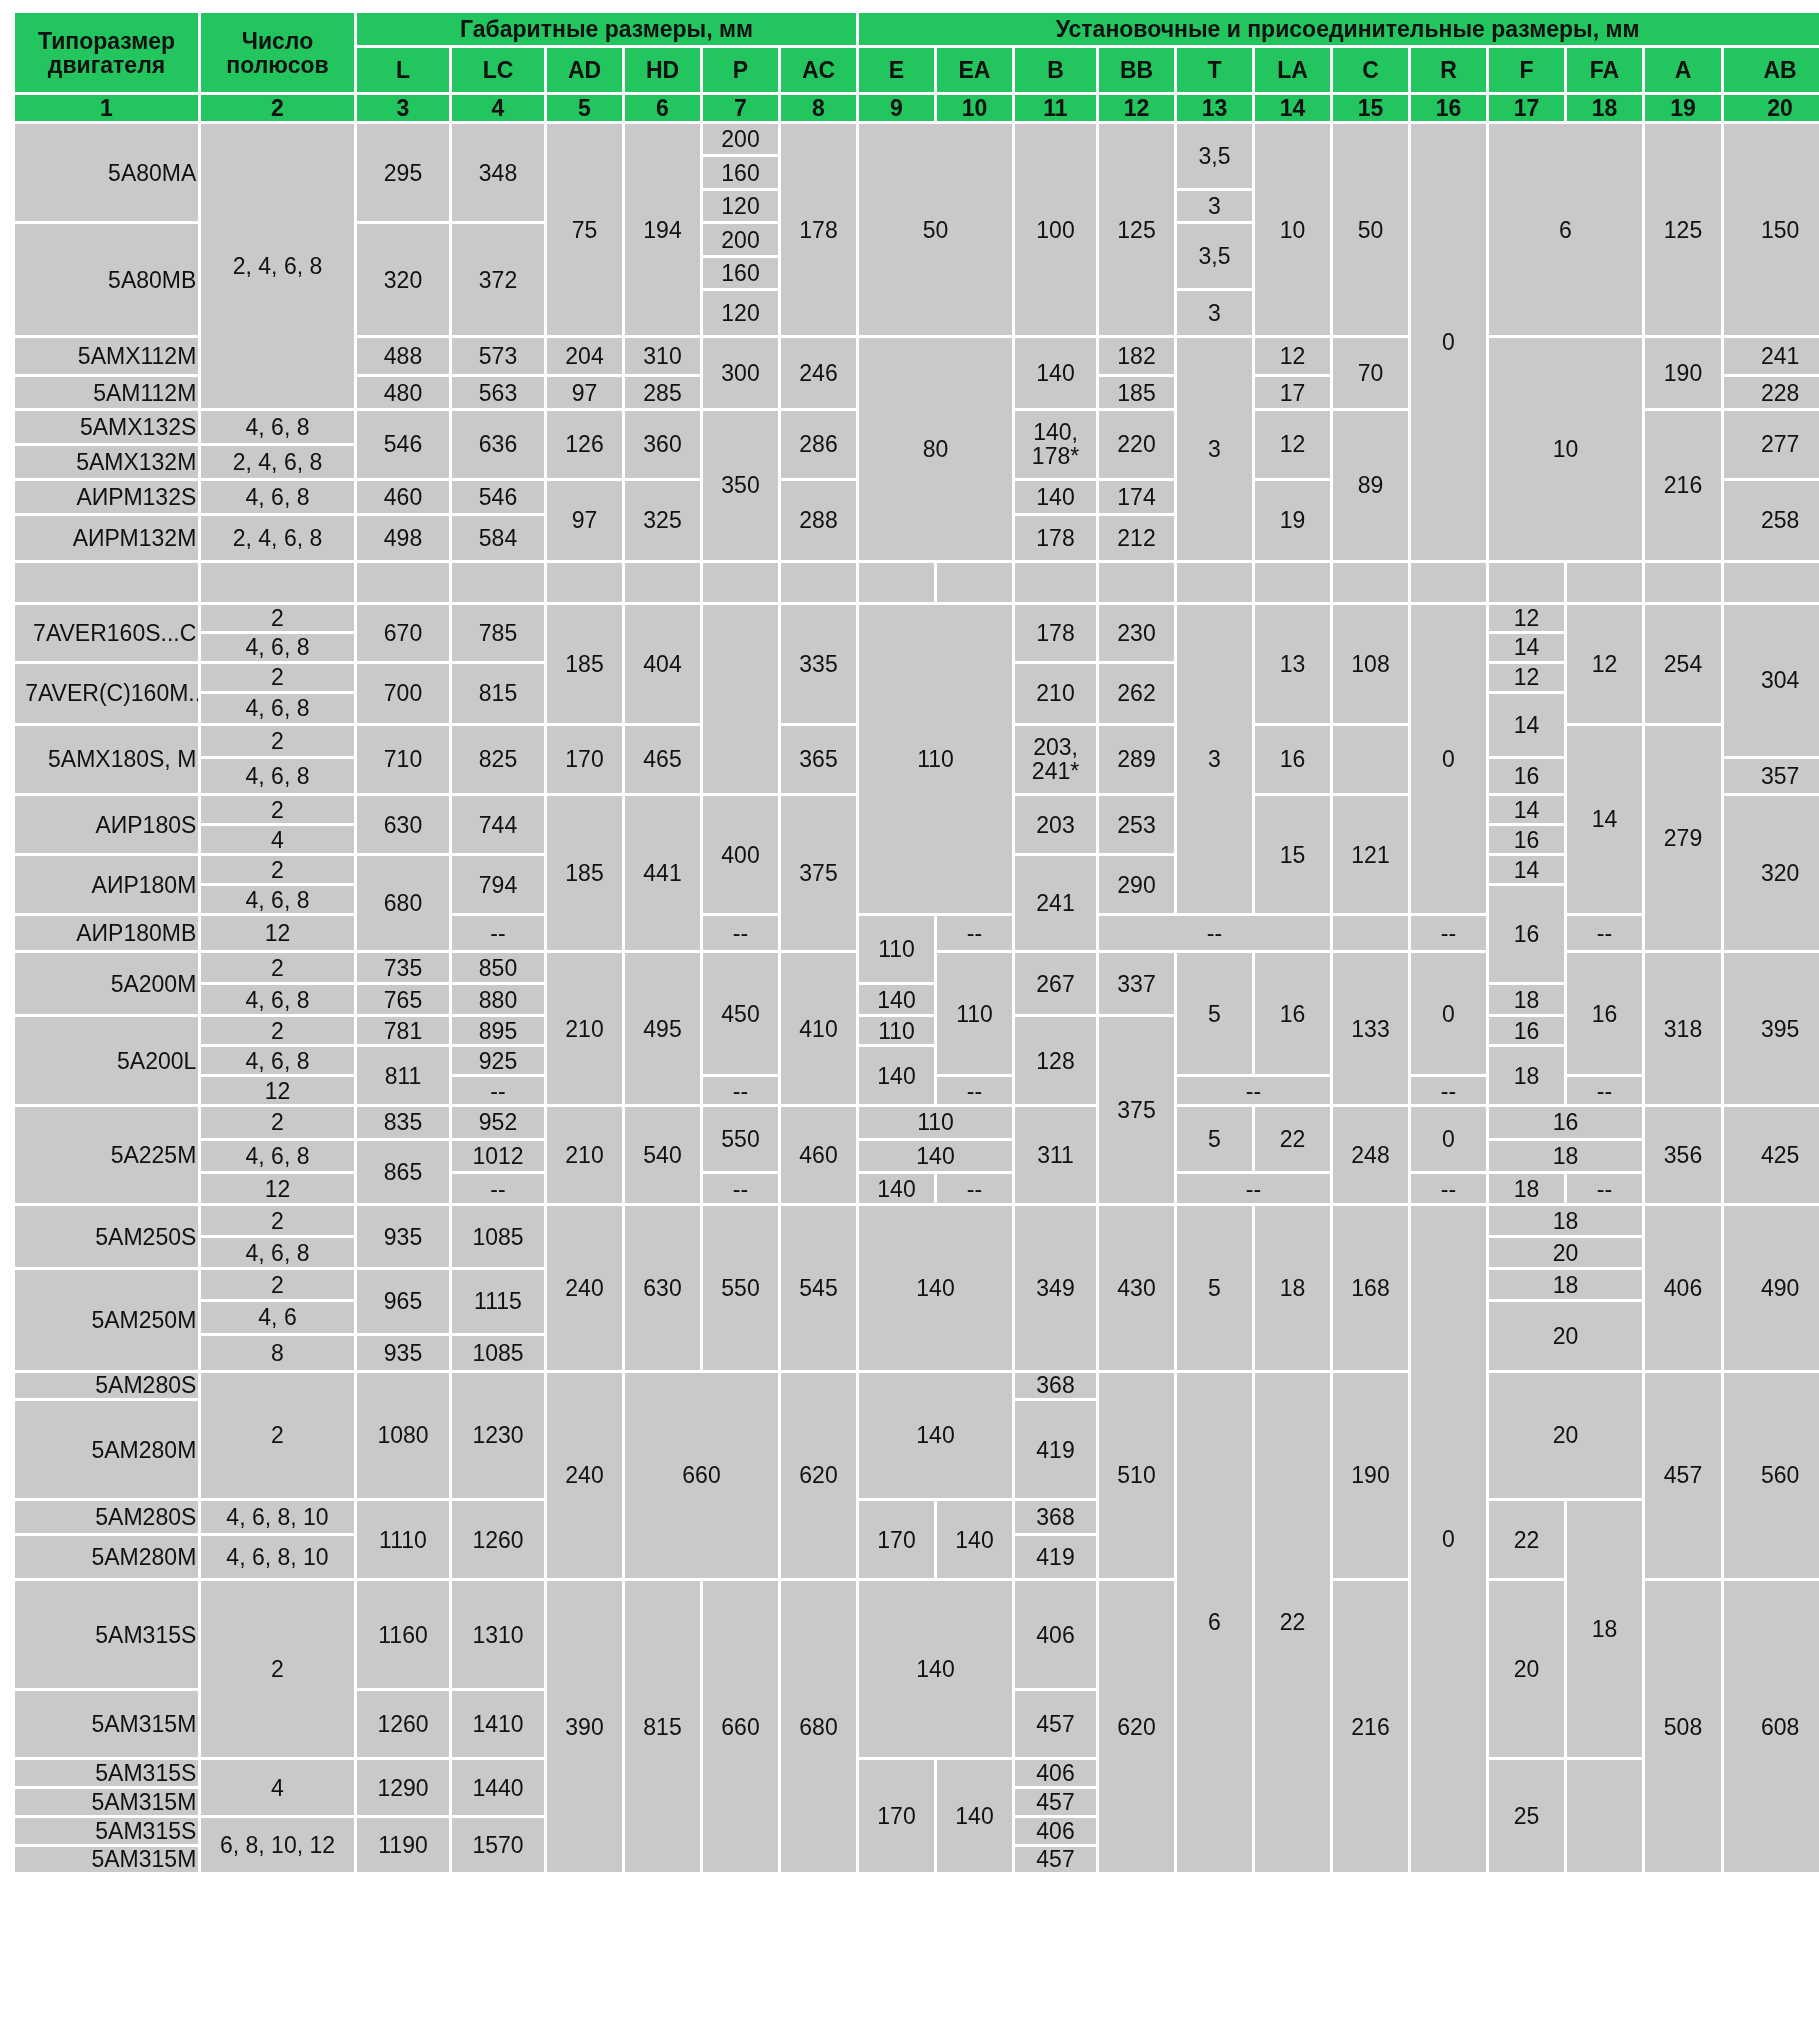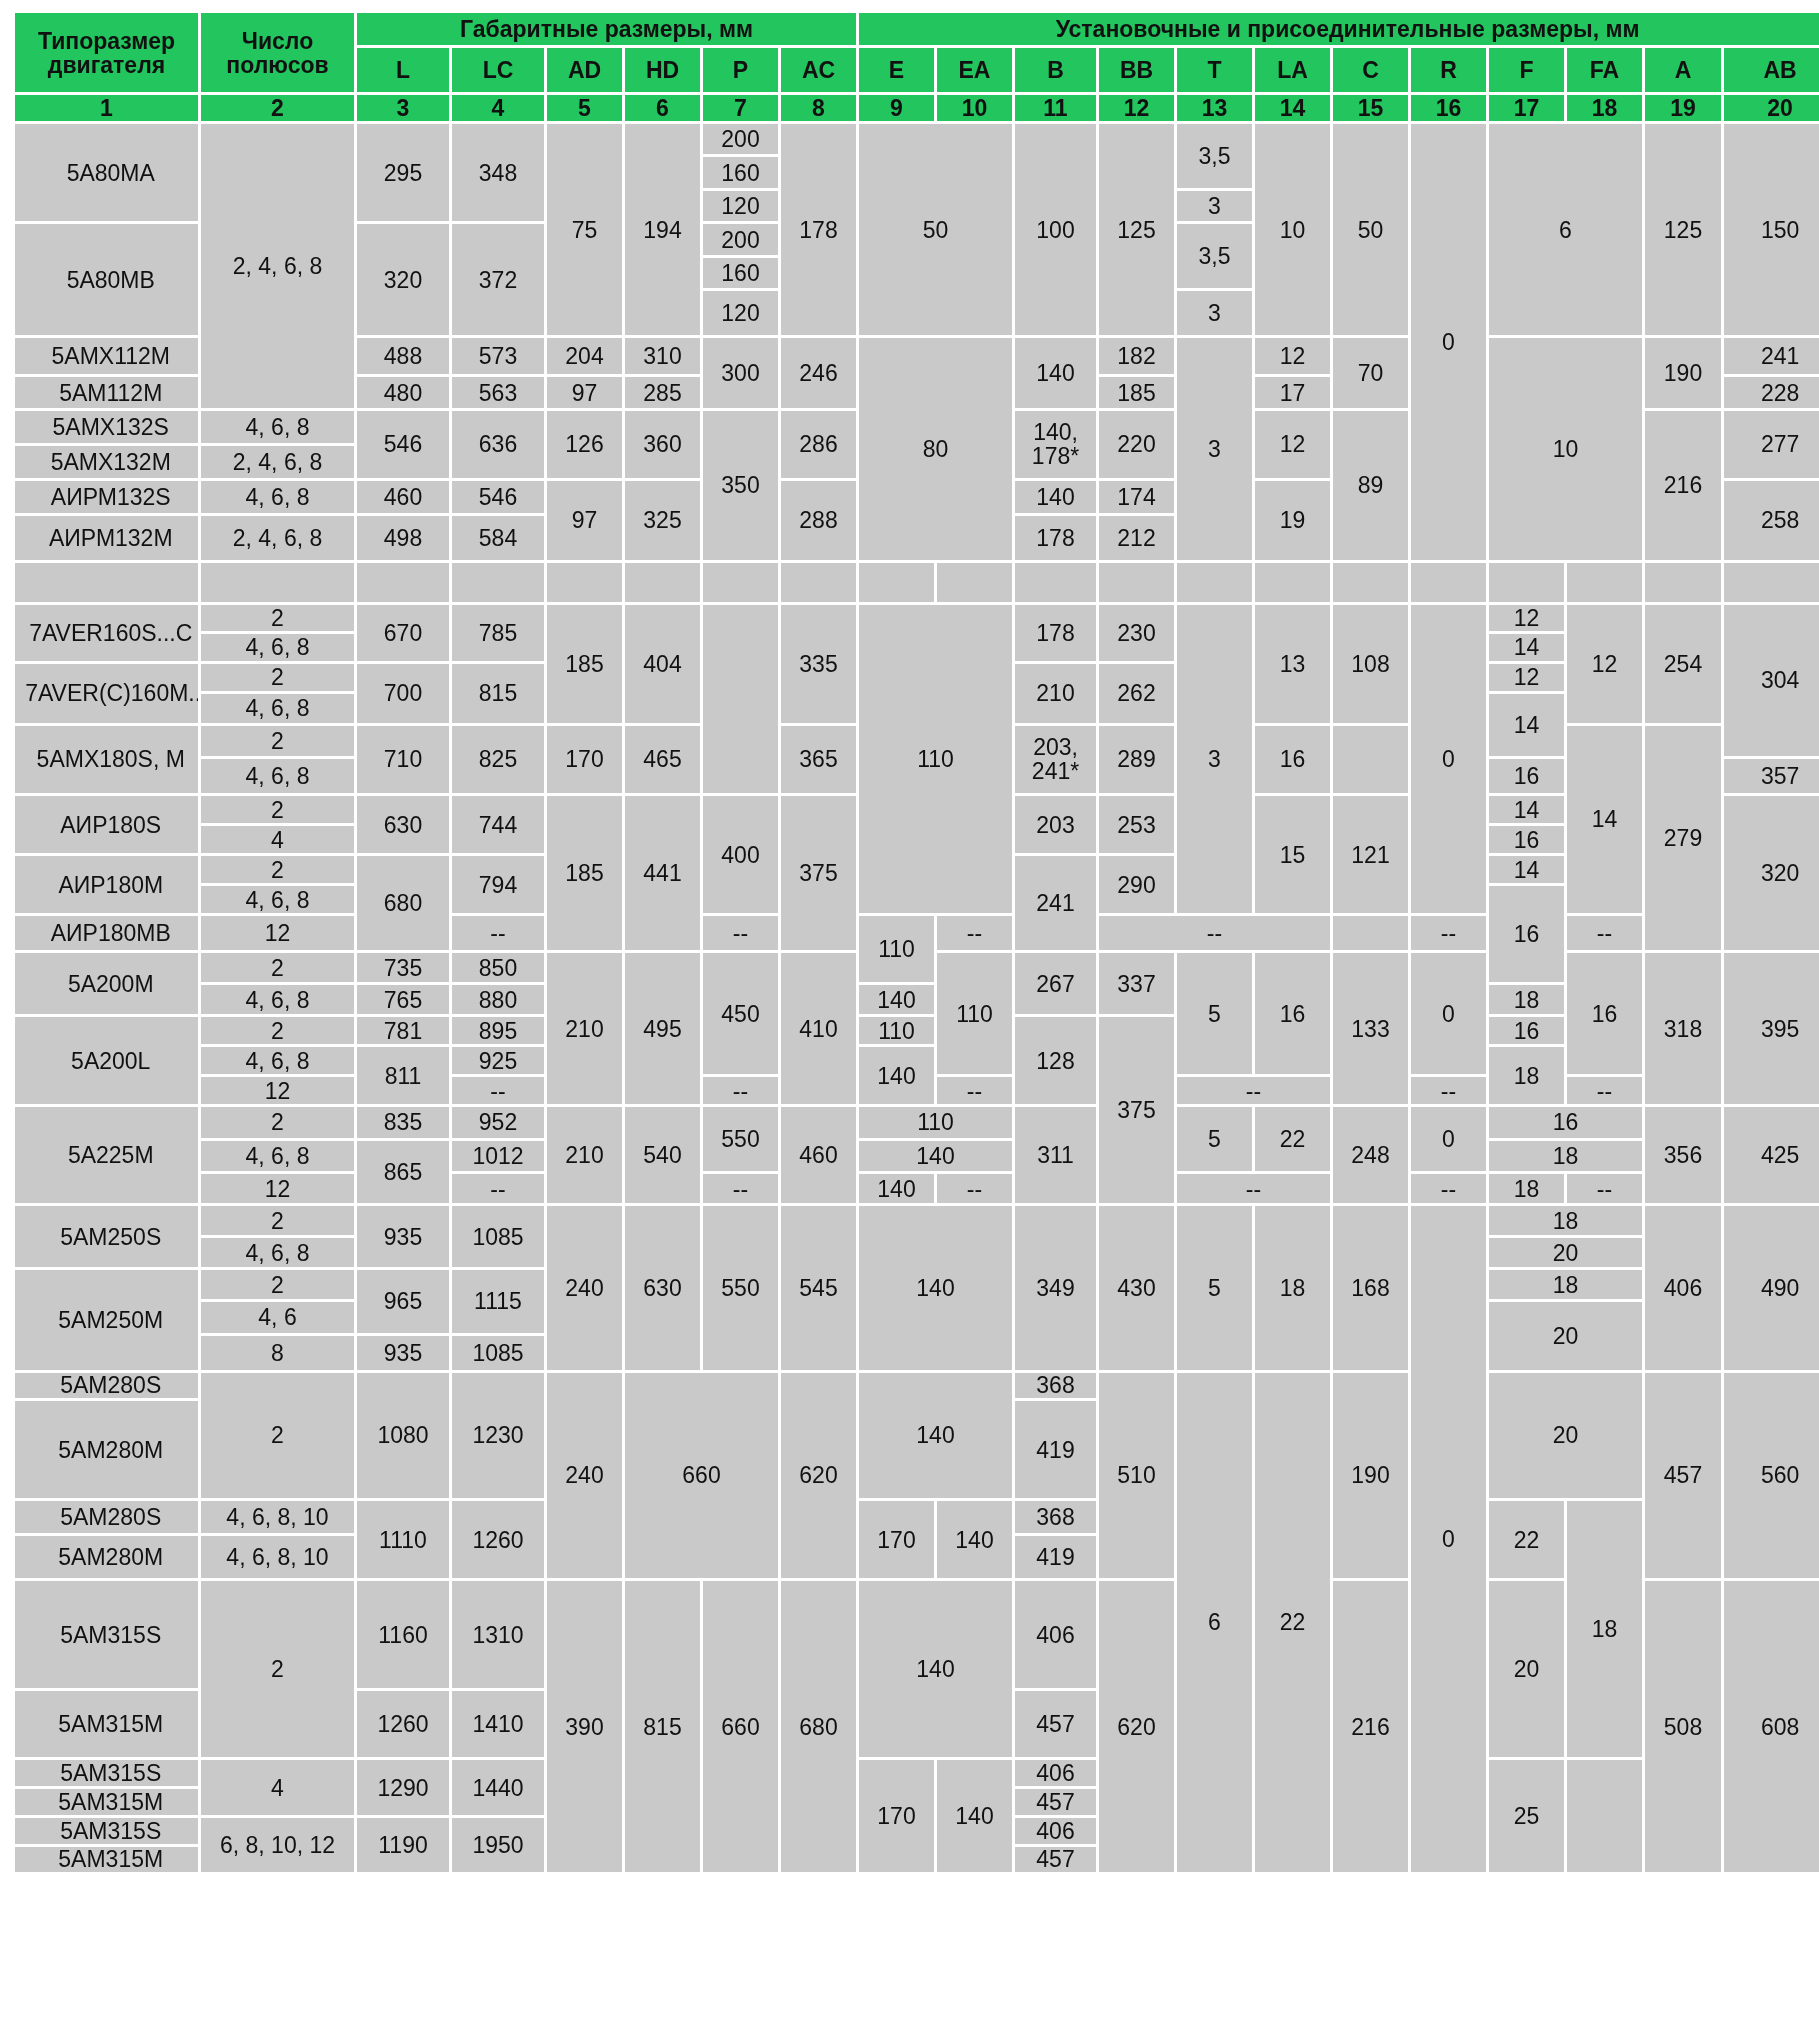--- a/index.html
+++ b/index.html
@@ -1,21 +1,21 @@
 <!DOCTYPE html>
 <html style="font-size:13.6px"><head>
 <meta charset="utf-8">
 <style>
   html,body{margin:0;padding:0;background:#fff;}
   body{font-family:"Liberation Sans","DejaVu Sans",sans-serif;color:#111;width:1820px;}
   .page{padding:10.2px 12px 8.5px 12px;}
   table{border-collapse:separate;border-spacing:3.4px;width:1795px;table-layout:fixed;}
   td{background:#c9c9c9;text-align:center;vertical-align:middle;font-size:23px;line-height:1.05;padding:0.8px 1.7px;overflow:hidden;}
   td.hd{background:#22c55e;font-weight:bold;font-size:23px;}
-  td.lb{text-align:center;padding-left:10.2px;white-space:nowrap;}
+  td.lb{text-align:right;padding-left:10.2px;white-space:nowrap;}
   td:empty{padding:0;}
   col.c-type{width:183px;} col.c-poles{width:153px;}
   col.c-l,col.c-lc{width:92px;}
   col.c-std{width:75px;}
   col.c-b{width:81px;}
   col.c-a{width:76px;} col.c-ab{width:112px;}
   .note{margin-top:22px;font-size:25.4px;line-height:1.55;}
   .note b{font-size:26px;}
   .note .l1{display:block;}
   .note .l2{display:block;margin-left:185px;margin-top:12px;}
@@ -534,21 +534,21 @@
           <td rowspan="4"></td>
         </tr>
         <tr style="height: 22px;">
           <td class="lb">5АМ315М</td>
           <td>457</td>
         </tr>
         <tr style="height: 24px;">
           <td class="lb">5АМ315S</td>
           <td rowspan="2">6, 8, 10, 12</td>
           <td rowspan="2">1190</td>
-          <td rowspan="2">1950</td>
+          <td rowspan="2">1570</td>
           <td>406</td>
         </tr>
         <tr style="height: 25.4px;">
           <td class="lb">5АМ315М</td>
           <td>457</td>
         </tr>
       </tbody>
   </table>
 
   <div class="note">

